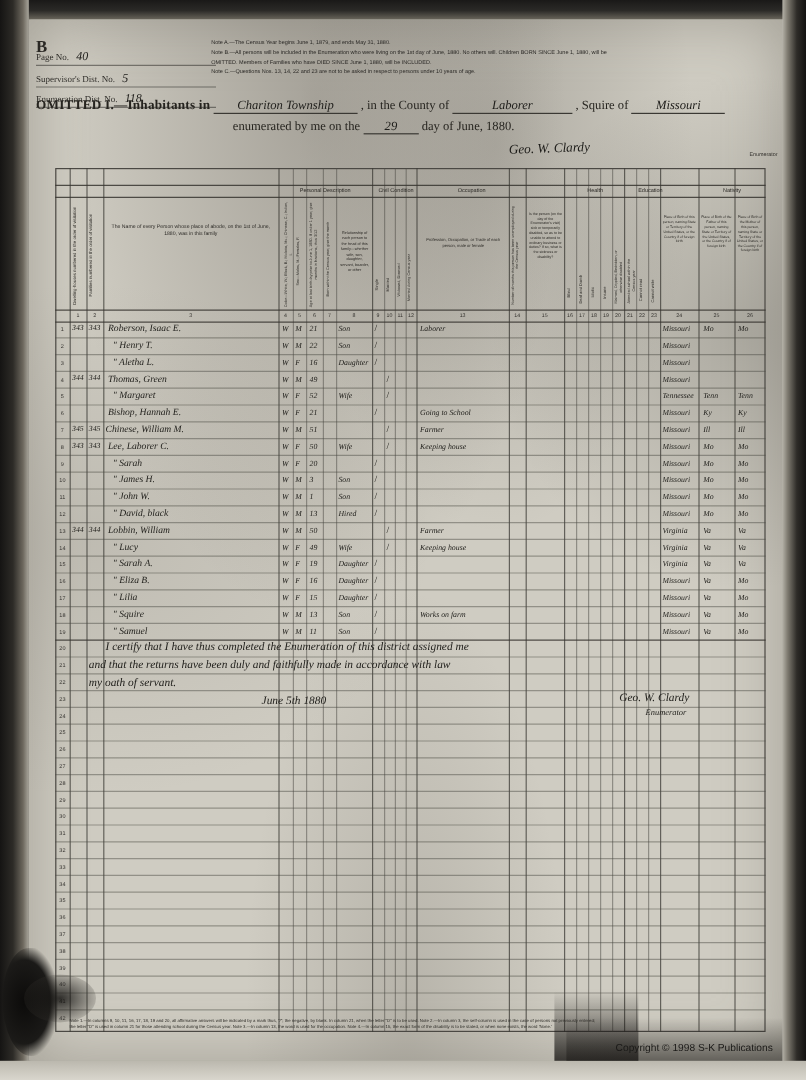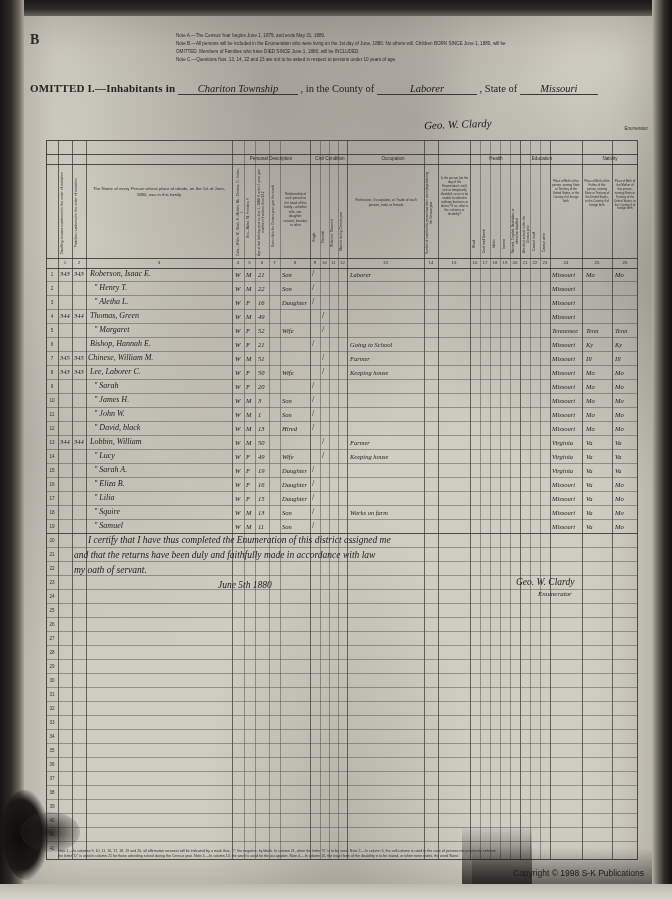--- a/index.html
+++ b/index.html
@@ -328,34 +328,53 @@
 <body>
 
 <div id="page">
   <div class="scan-bg"></div>
 
   <div id="sheet">
     <div class="paper-stains"></div>
 
     <div class="letter-b">B</div>
 
+    <div class="hdr-left" style="top:26px;">
+      <div class="row">
+        <span class="lbl">Page No.</span>
+        <span class="val hand">40</span>
+      </div>
+      <div class="row">
+        <span class="lbl">Supervisor's Dist. No.</span>
+        <span class="val hand">5</span>
+      </div>
+      <div class="row">
+        <span class="lbl">Enumeration Dist. No.</span>
+        <span class="val hand">118</span>
+      </div>
+    </div>
 
     <div class="notes">
       <div>Note A.—The Census Year begins June 1, 1879, and ends May 31, 1880.</div>
       <div>Note B.—All persons will be included in the Enumeration who were living on the 1st day of June, 1880. No others will. Children BORN SINCE June 1, 1880, will be OMITTED. Members of Families who have DIED SINCE June 1, 1880, will be INCLUDED.</div>
       <div>Note C.—Questions Nos. 13, 14, 22 and 23 are not to be asked in respect to persons under 10 years of age.</div>
     </div>
 
     <div class="sched-line">
       <span class="bold">OMITTED I.—Inhabitants in</span>
       <span class="ul hand" style="width:120px">Chariton Township</span>
       <span>, in the County of</span>
       <span class="ul hand" style="width:100px">Laborer</span>
-      <span>, State of</span>
+      <span>, Squire of</span>
       <span class="ul hand" style="width:78px">Missouri</span>
+    </div>
+    <div class="sched-line2">
+      <span>enumerated by me on the</span>
+      <span class="ul hand" style="width:46px">29</span>
+      <span>day of June, 1880.</span>
     </div>
     <div class="signature-top">Geo. W. Clardy</div>
     <div class="enum-corner">Enumerator</div>
 
     <div id="grid">
       <div class="grid-outer"></div>
 
       <div class="vline" style="left:12px"></div>
       <div class="vline" style="left:26px"></div>
       <div class="vline" style="left:40px"></div>

